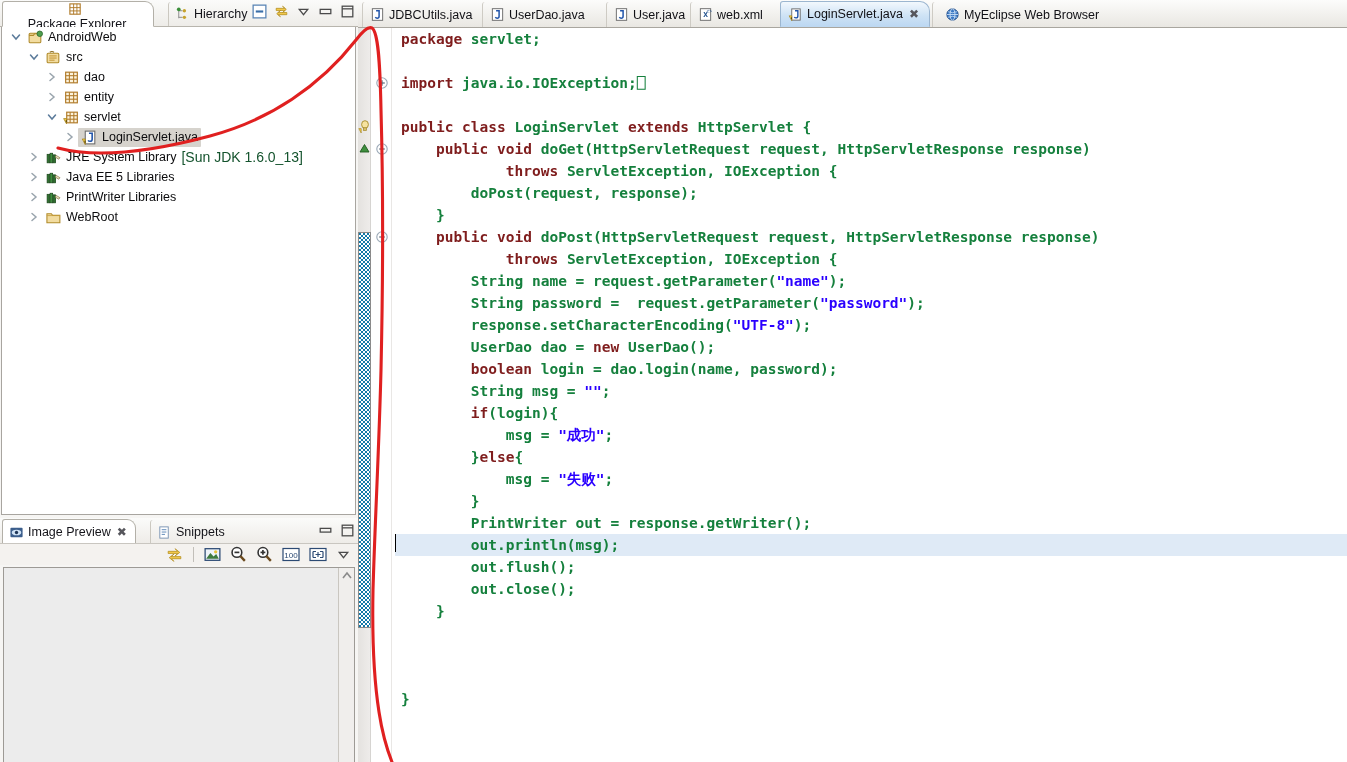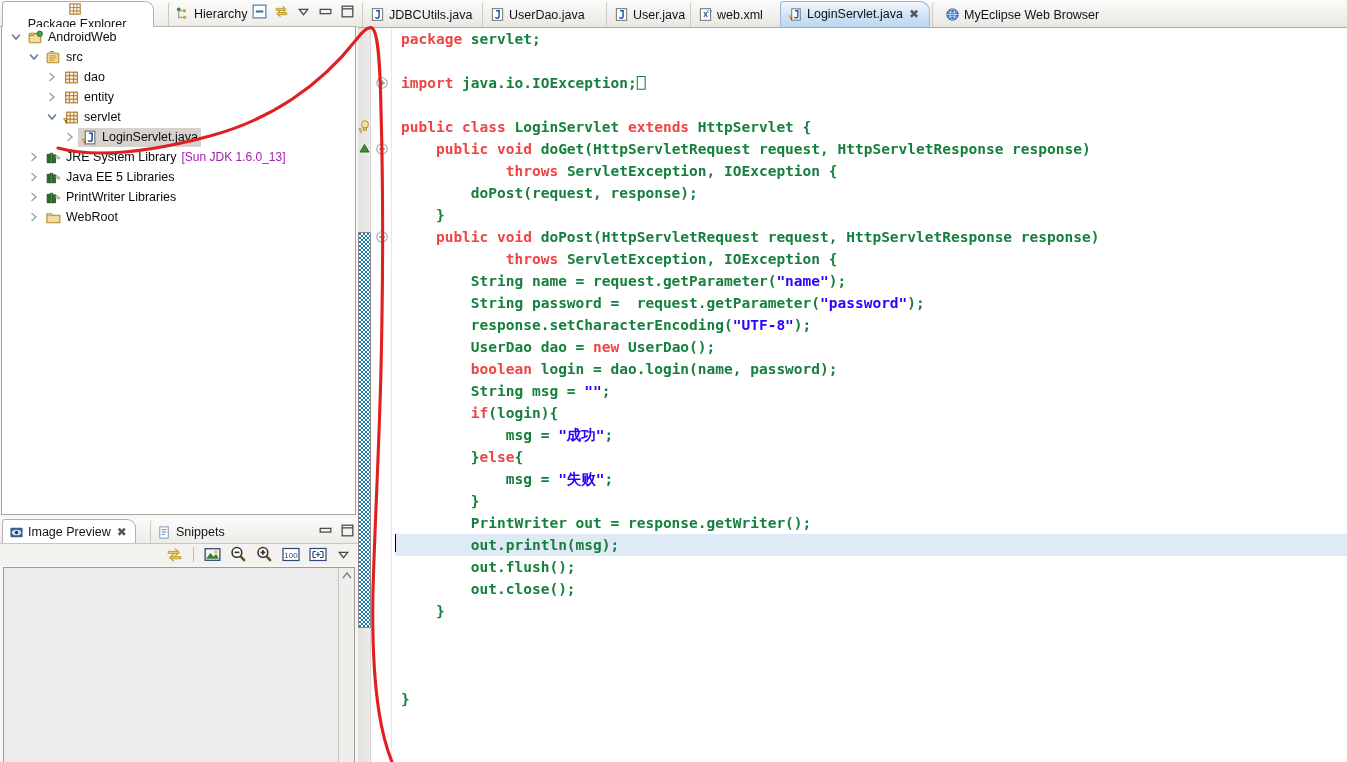--- a/index.html
+++ b/index.html
@@ -74,21 +74,21 @@
     position: relative;
     height: 20px;
     display: flex; align-items: center;
     font-size: 12.5px; color: #0b0b0d;
     white-space: nowrap;
   }
   .arrow { width: 16px; height: 16px; flex: 0 0 auto; }
   .ticon { width: 17px; height: 17px; flex: 0 0 auto; margin-right: 4px; }
   .tlabel-wrap { display: inline-flex; align-items: center; padding: 1px 3px; border-radius: 1px; }
   .tlabel-wrap.sel { background: #d6d3cd; }
-  .tsub { color: #a21caf; margin-left: 5px; font-size: 12px; }
+  .tsub { color: #14532d; margin-left: 5px; font-size: 14px; }
 
   
   #bottom-view {
     position: absolute; left: 0; top: 518px;
     width: 358px; height: 244px;
   }
   #bottom-tabstrip {
     position: relative;
     height: 25px;
     background: linear-gradient(#fbfbfa, #eeece8);
@@ -195,21 +195,21 @@
     width: 952px; height: 100%;
     font-family: "DejaVu Sans Mono", monospace;
     font-size: 14.5px;
     line-height: 22px;
     color: #111111;
     white-space: pre;
     font-weight: bold;
   }
   .cl { position: relative; height: 22px; padding-left: 6px; }
   .cl.cur { background: #dfeaf6; }
-  .kw { color: #ef4444; }
+  .kw { color: #7f1d1d; }
   .st { color: #2a00ff; }
   .pl { color: #15803d; }
 
   
   .gmark { position: absolute; left: 0; width: 20px; height: 22px; }
   .amark { position: absolute; left: 0; width: 13px; height: 22px; }
 
   
   #caret {
     position: absolute;

